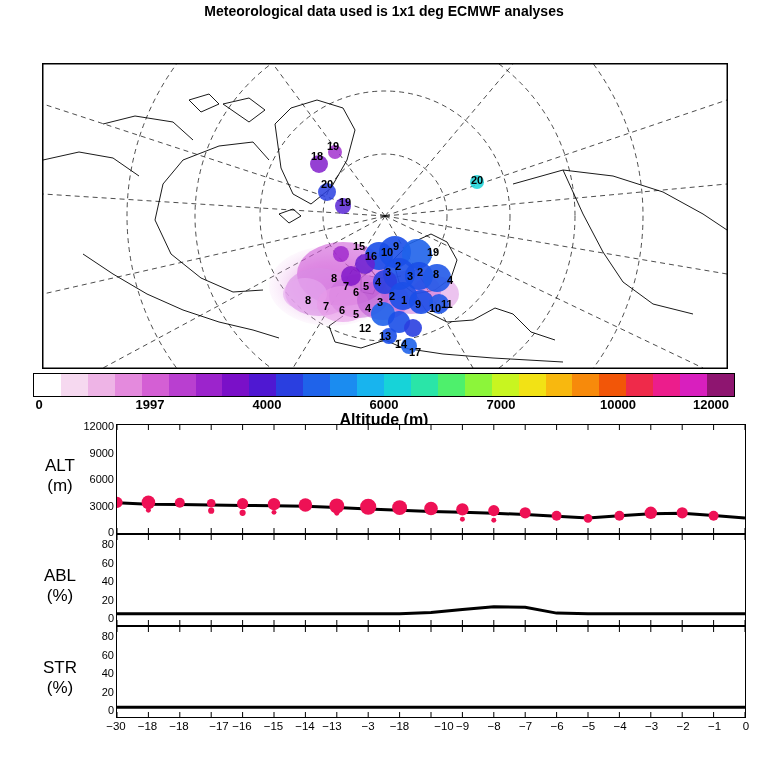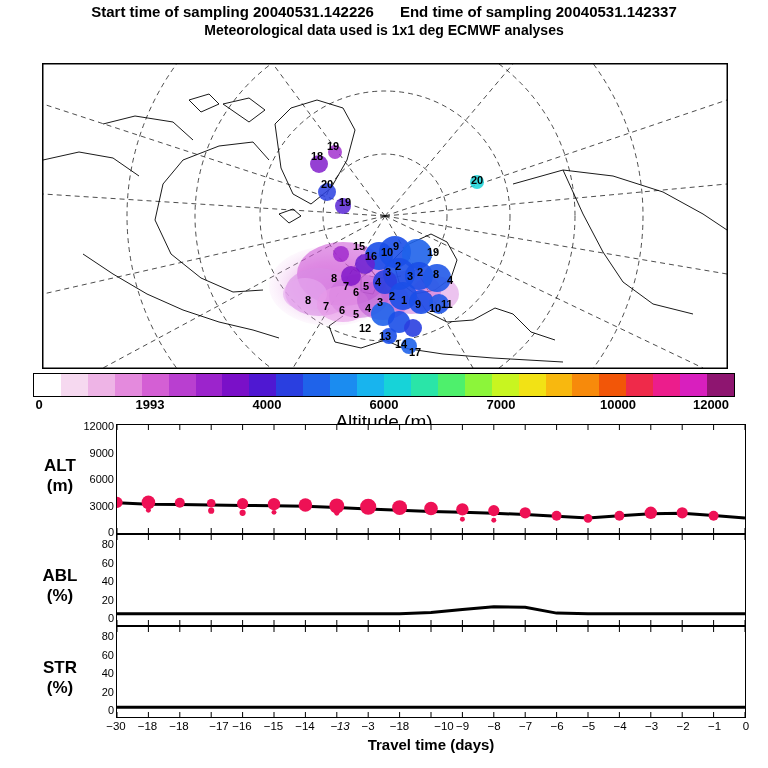--- a/index.html
+++ b/index.html
@@ -28,50 +28,47 @@
     border:1px solid #000;background:#ffffff;overflow:hidden;
   }
   .map-frame svg{display:block;}
 
   
   .cbar-wrap{position:absolute;left:33px;top:373px;width:702px;height:24px;}
   .cbar{position:absolute;left:0;top:0;width:702px;height:24px;border:1px solid #000;box-sizing:border-box;display:flex;}
   .cbar span{flex:1 1 auto;height:100%;display:block;}
   .cbar-ticks{position:absolute;left:0;top:24px;width:702px;height:16px;}
   .cbar-ticks .tk{position:absolute;top:0;font-size:13px;font-weight:bold;transform:translateX(-50%);white-space:nowrap;}
-  .cbar-label{position:absolute;left:0;top:38px;width:702px;text-align:center;font-size:19px;}
+  .cbar-label{position:absolute;left:0;top:38px;width:702px;text-align:center;font-size:16px;font-weight:bold;}
 
   
   .panels{position:absolute;left:0;top:424px;width:768px;height:310px;}
   .panel{position:absolute;border:1px solid #000;background:#fff;box-sizing:border-box;left:116px;width:630px;}
   #panel-alt{top:0;height:110px;}
   #panel-abl{top:110px;height:92px;}
   #panel-str{top:202px;height:92px;}
 
-  .axlab{position:absolute;left:6px;width:108px;text-align:center;font-weight:bold;font-size:17px;line-height:20px;}
+  .axlab{position:absolute;left:6px;width:108px;text-align:center;font-weight:normal;font-size:17px;line-height:20px;}
   #lab-alt{top:32px;}
   #lab-abl{top:142px;}
   #lab-str{top:234px;}
 
   .ytick{position:absolute;font-size:11px;text-align:right;width:42px;right:0;transform:translateY(-50%);}
   .ycol{position:absolute;left:70px;width:44px;}
 
   .xticks{position:absolute;left:116px;top:296px;width:630px;height:16px;}
   .xticks .xt{position:absolute;top:0;font-size:11.5px;transform:translateX(-50%);white-space:nowrap;}
   .xlabel{position:absolute;left:116px;top:312px;width:630px;text-align:center;font-weight:bold;font-size:15px;}
 
   .panel svg{display:block;width:100%;height:100%;}
 </style>
 </head>
 <body>
 
 <div class="titles">
-  <div class="title-line t2">
-    <span>Start time of sampling 20040531.142226</span><span class="gap"></span><span>End time of sampling 20040531.142337</span>
-  </div>
   <div class="title-line t3">Meteorological data used is 1x1 deg ECMWF analyses</div>
 </div>
 
 <div class="map-frame">
 <svg viewBox="0 0 684 304" width="684" height="304" xmlns="http://www.w3.org/2000/svg">
   <defs>
     <clipPath id="mapclip">
           <rect x="0" y="0" width="684" height="304"></rect>
         </clipPath>
     <radialGradient id="blob-mag" cx="50%" cy="50%" r="50%">
@@ -240,21 +237,21 @@
       <span style="background: rgb(248, 184, 15);"></span>
       <span style="background: rgb(247, 138, 11);"></span>
       <span style="background: rgb(242, 86, 8);"></span>
       <span style="background: rgb(239, 42, 74);"></span>
       <span style="background: rgb(236, 29, 140);"></span>
       <span style="background: rgb(216, 31, 190);"></span>
       <span style="background: rgb(142, 21, 112);"></span>
     </div>
   <div class="cbar-ticks" id="cbar-ticks">
       <div class="tk" style="left: 6px;">0</div>
-      <div class="tk" style="left: 117px;">1993</div>
+      <div class="tk" style="left: 117px;">1997</div>
       <div class="tk" style="left: 234px;">4000</div>
       <div class="tk" style="left: 351px;">6000</div>
       <div class="tk" style="left: 468px;">7000</div>
       <div class="tk" style="left: 585px;">10000</div>
       <div class="tk" style="left: 678px;">12000</div>
     </div>
   <div class="cbar-label">Altitude (m)</div>
 </div>
 
 <div class="panels">
@@ -466,29 +463,28 @@
   </div>
 
   <div class="xticks" id="xticks">
       <div class="xt" style="left: 0px;">−30</div>
       <div class="xt" style="left: 31.5px;">−18</div>
       <div class="xt" style="left: 63px;">−18</div>
       <div class="xt" style="left: 103px;">−17</div>
       <div class="xt" style="left: 126px;">−16</div>
       <div class="xt" style="left: 157.5px;">−15</div>
       <div class="xt" style="left: 189px;">−14</div>
-      <div class="xt" style="left: 224px; font-style: italic;">−13</div>
+      <div class="xt" style="left: 216px;">−13</div>
       <div class="xt" style="left: 252px;">−3</div>
       <div class="xt" style="left: 283.5px;">−18</div>
       <div class="xt" style="left: 328px;">−10</div>
       <div class="xt" style="left: 346.5px;">−9</div>
       <div class="xt" style="left: 378px;">−8</div>
       <div class="xt" style="left: 409.5px;">−7</div>
       <div class="xt" style="left: 441px;">−6</div>
       <div class="xt" style="left: 472.5px;">−5</div>
       <div class="xt" style="left: 504px;">−4</div>
       <div class="xt" style="left: 535.5px;">−3</div>
       <div class="xt" style="left: 567px;">−2</div>
       <div class="xt" style="left: 598.5px;">−1</div>
       <div class="xt" style="left: 630px;">0</div>
     </div>
-  <div class="xlabel">Travel time (days)</div>
 </div>
 
 </body></html>

